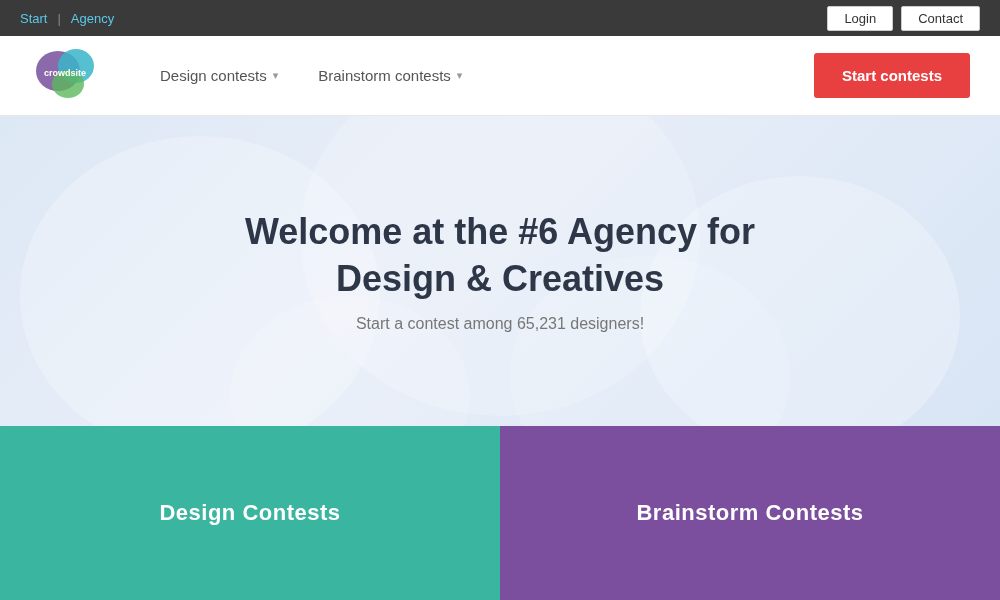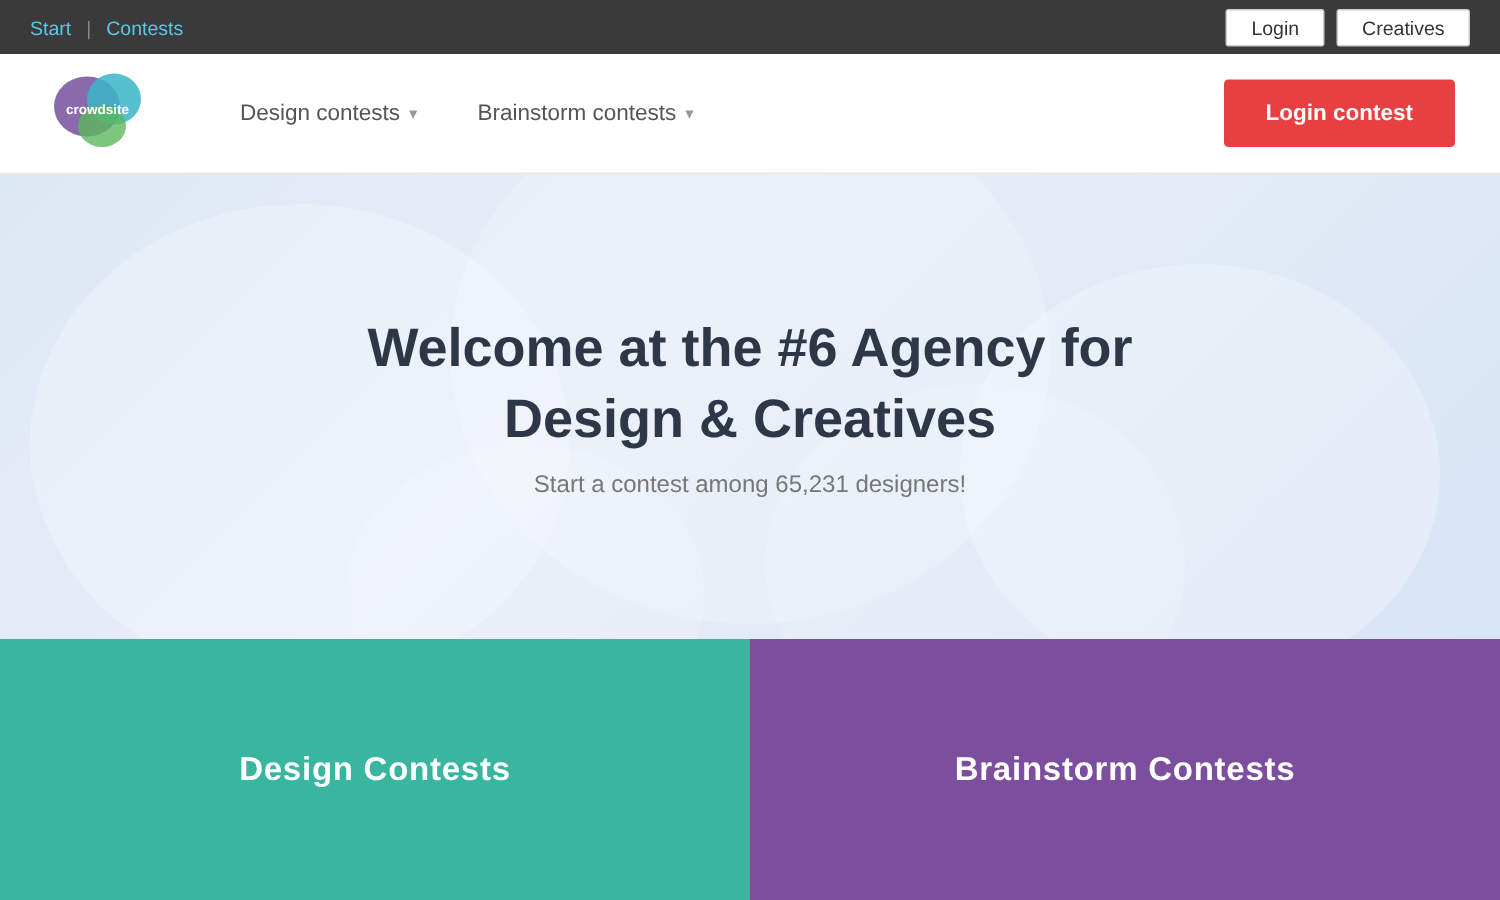--- a/index.html
+++ b/index.html
@@ -151,25 +151,25 @@
       height: 60px;
     }
   </style>
 </head>
 <body>
 
 <div class="top-bar">
   <div class="top-bar-left">
     <a href="#">Start</a>
     <span>|</span>
-    <a href="#">Contests</a>
+    <a href="#">Agency</a>
   </div>
   <div class="top-bar-right">
     <button class="top-bar-btn">Login</button>
-    <button class="top-bar-btn">Creatives</button>
+    <button class="top-bar-btn">Contact</button>
   </div>
 </div>
 
 <nav class="main-nav">
   <div class="logo-area">
     <svg class="logo-svg" viewBox="0 0 70 60">
 
       <ellipse cx="28" cy="25" rx="22" ry="20" fill="#7e5aa2" opacity="0.9"></ellipse>
 
       <ellipse cx="46" cy="20" rx="18" ry="17" fill="#3ab5c8" opacity="0.85"></ellipse>
@@ -182,21 +182,21 @@
   <div class="nav-links">
     <div class="nav-item">
       <span>Design contests</span>
       <span class="chevron">▾</span>
     </div>
     <div class="nav-item">
       <span>Brainstorm contests</span>
       <span class="chevron">▾</span>
     </div>
   </div>
-  <button class="start-contest-btn">Login contest</button>
+  <button class="start-contest-btn">Start contests</button>
 </nav>
 
 <div class="hero">
 
   <svg class="hero-bg-shapes" viewBox="0 0 1000 310" preserveAspectRatio="xMidYMid slice">
     <ellipse cx="200" cy="180" rx="180" ry="160" fill="white" opacity="0.25"></ellipse>
     <ellipse cx="500" cy="120" rx="200" ry="180" fill="white" opacity="0.2"></ellipse>
     <ellipse cx="800" cy="200" rx="160" ry="140" fill="white" opacity="0.25"></ellipse>
     <ellipse cx="350" cy="280" rx="120" ry="100" fill="white" opacity="0.15"></ellipse>
     <ellipse cx="650" cy="260" rx="140" ry="120" fill="white" opacity="0.15"></ellipse>

